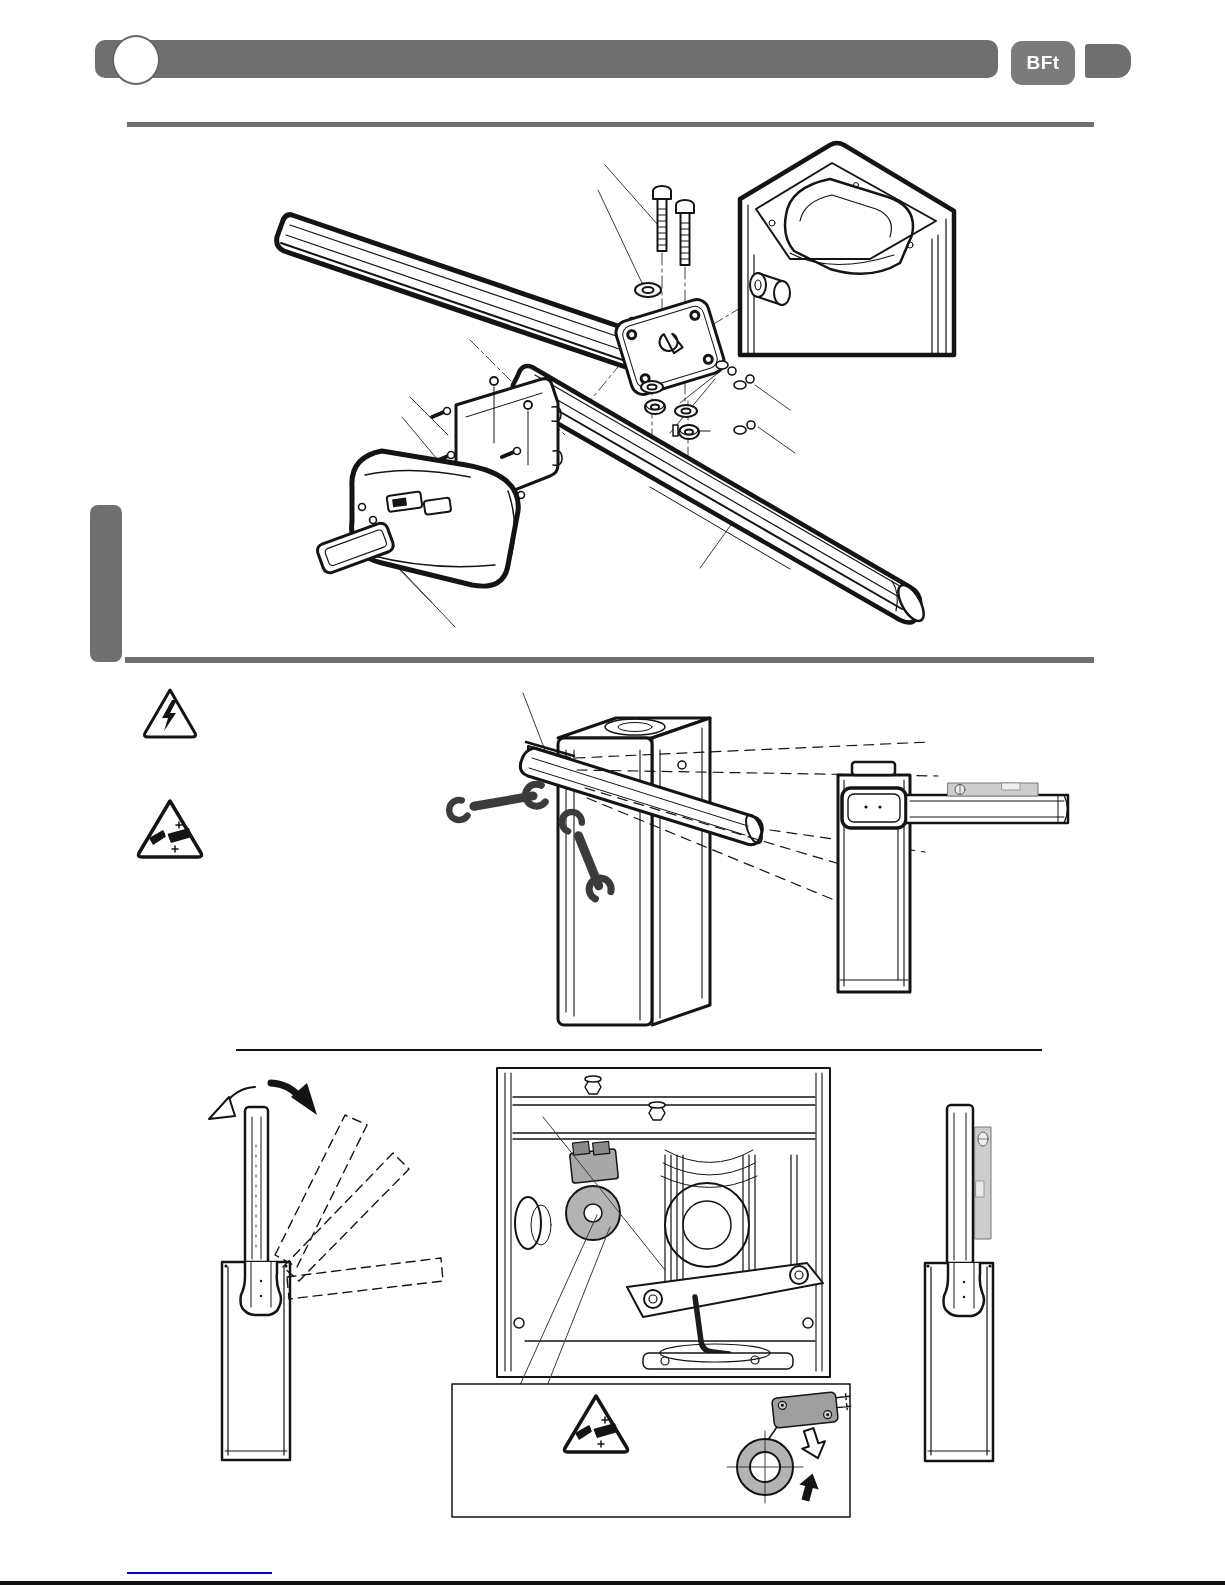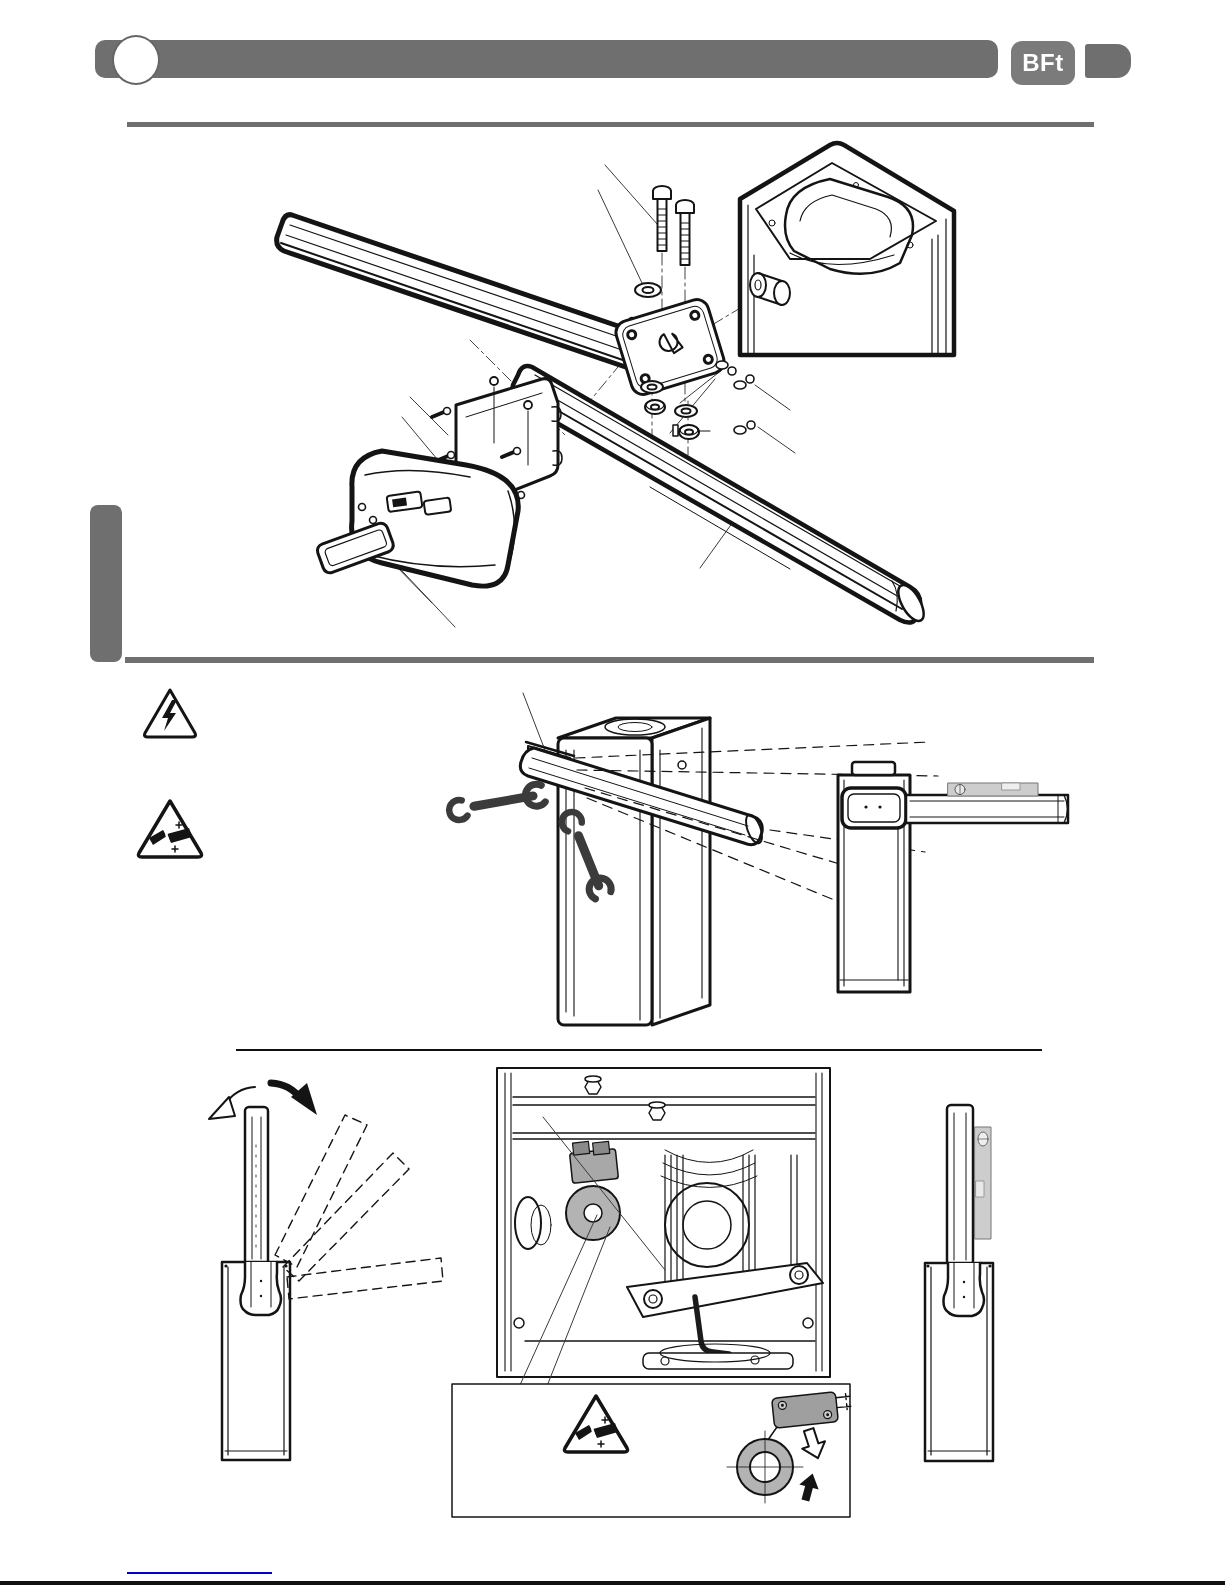--- a/index.html
+++ b/index.html
@@ -4,21 +4,21 @@
 <style>
   html,body{margin:0;padding:0;background:#e9e9e9;}
   #page{position:relative;width:1225px;height:1585px;background:#ffffff;overflow:hidden;
         font-family:"Liberation Sans",sans-serif;}
   .abs{position:absolute;}
   #hdr-bar{left:95px;top:40px;width:903px;height:38px;background:#6f6f6f;border-radius:10px;}
   #hdr-circle{left:112px;top:35px;width:48px;height:50px;background:#fff;border:2px solid #666;
               border-radius:50%;box-sizing:border-box;}
   #hdr-logo{left:1011px;top:41px;width:64px;height:44px;background:#7b7b7b;border-radius:11px;
             display:flex;align-items:center;justify-content:center;}
-  #hdr-logo span{color:#fff;font-weight:700;font-size:24px;letter-spacing:0.5px;}
+  #hdr-logo span{color:#fff;font-weight:700;font-size:19px;letter-spacing:0.5px;}
   #hdr-cap{left:1085px;top:44px;width:46px;height:34px;background:#6f6f6f;
            border-radius:3px 14px 14px 3px;}
   .gray-rule{background:#6f6f6f;}
   #side-tab{left:90px;top:505px;width:32px;height:157px;background:#6f6f6f;border-radius:8px;}
   #mid-sep{left:236px;top:1049px;width:806px;height:2px;background:#111;}
   #link-line{left:127px;top:1572px;width:145px;height:2px;background:#0000cc;}
   #bottom-rule{left:0;top:1581px;width:1225px;height:4px;background:#111;}
   svg{display:block;}
 </style>
 </head>

